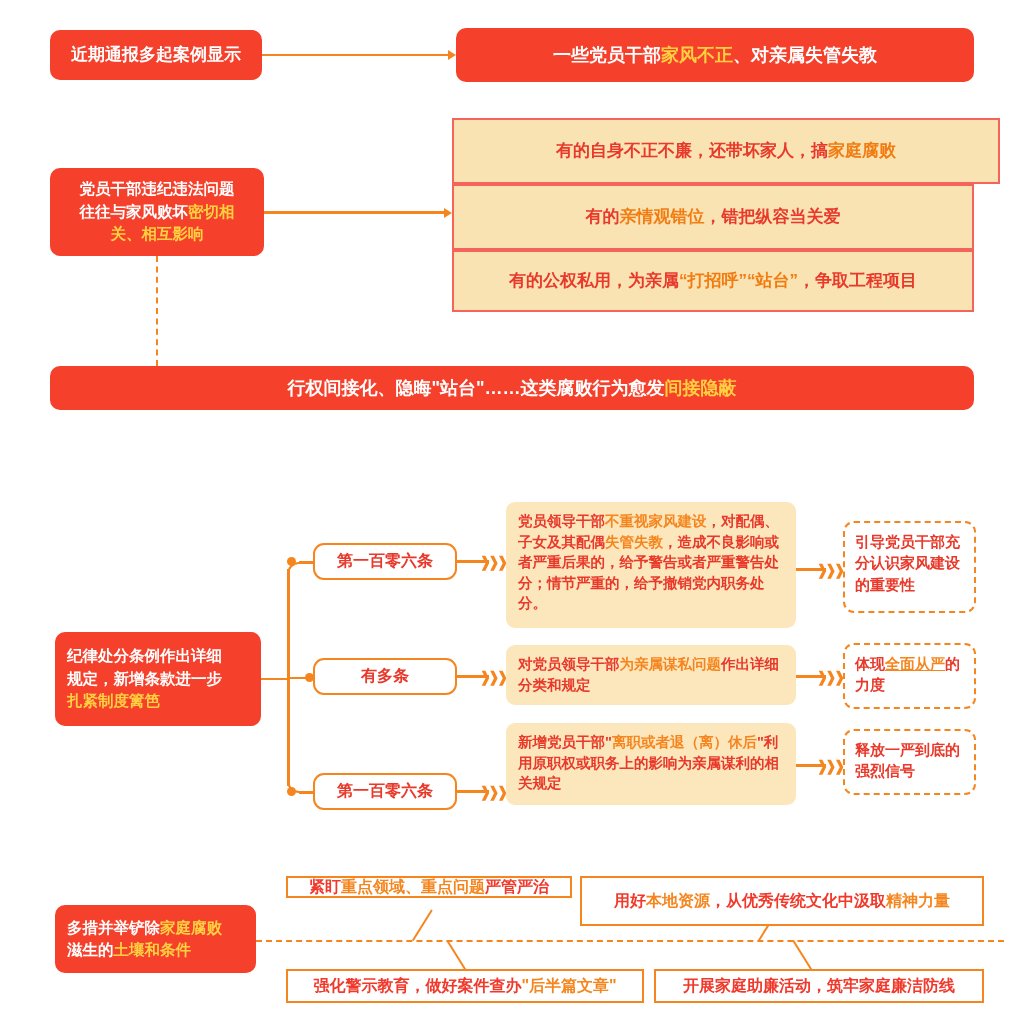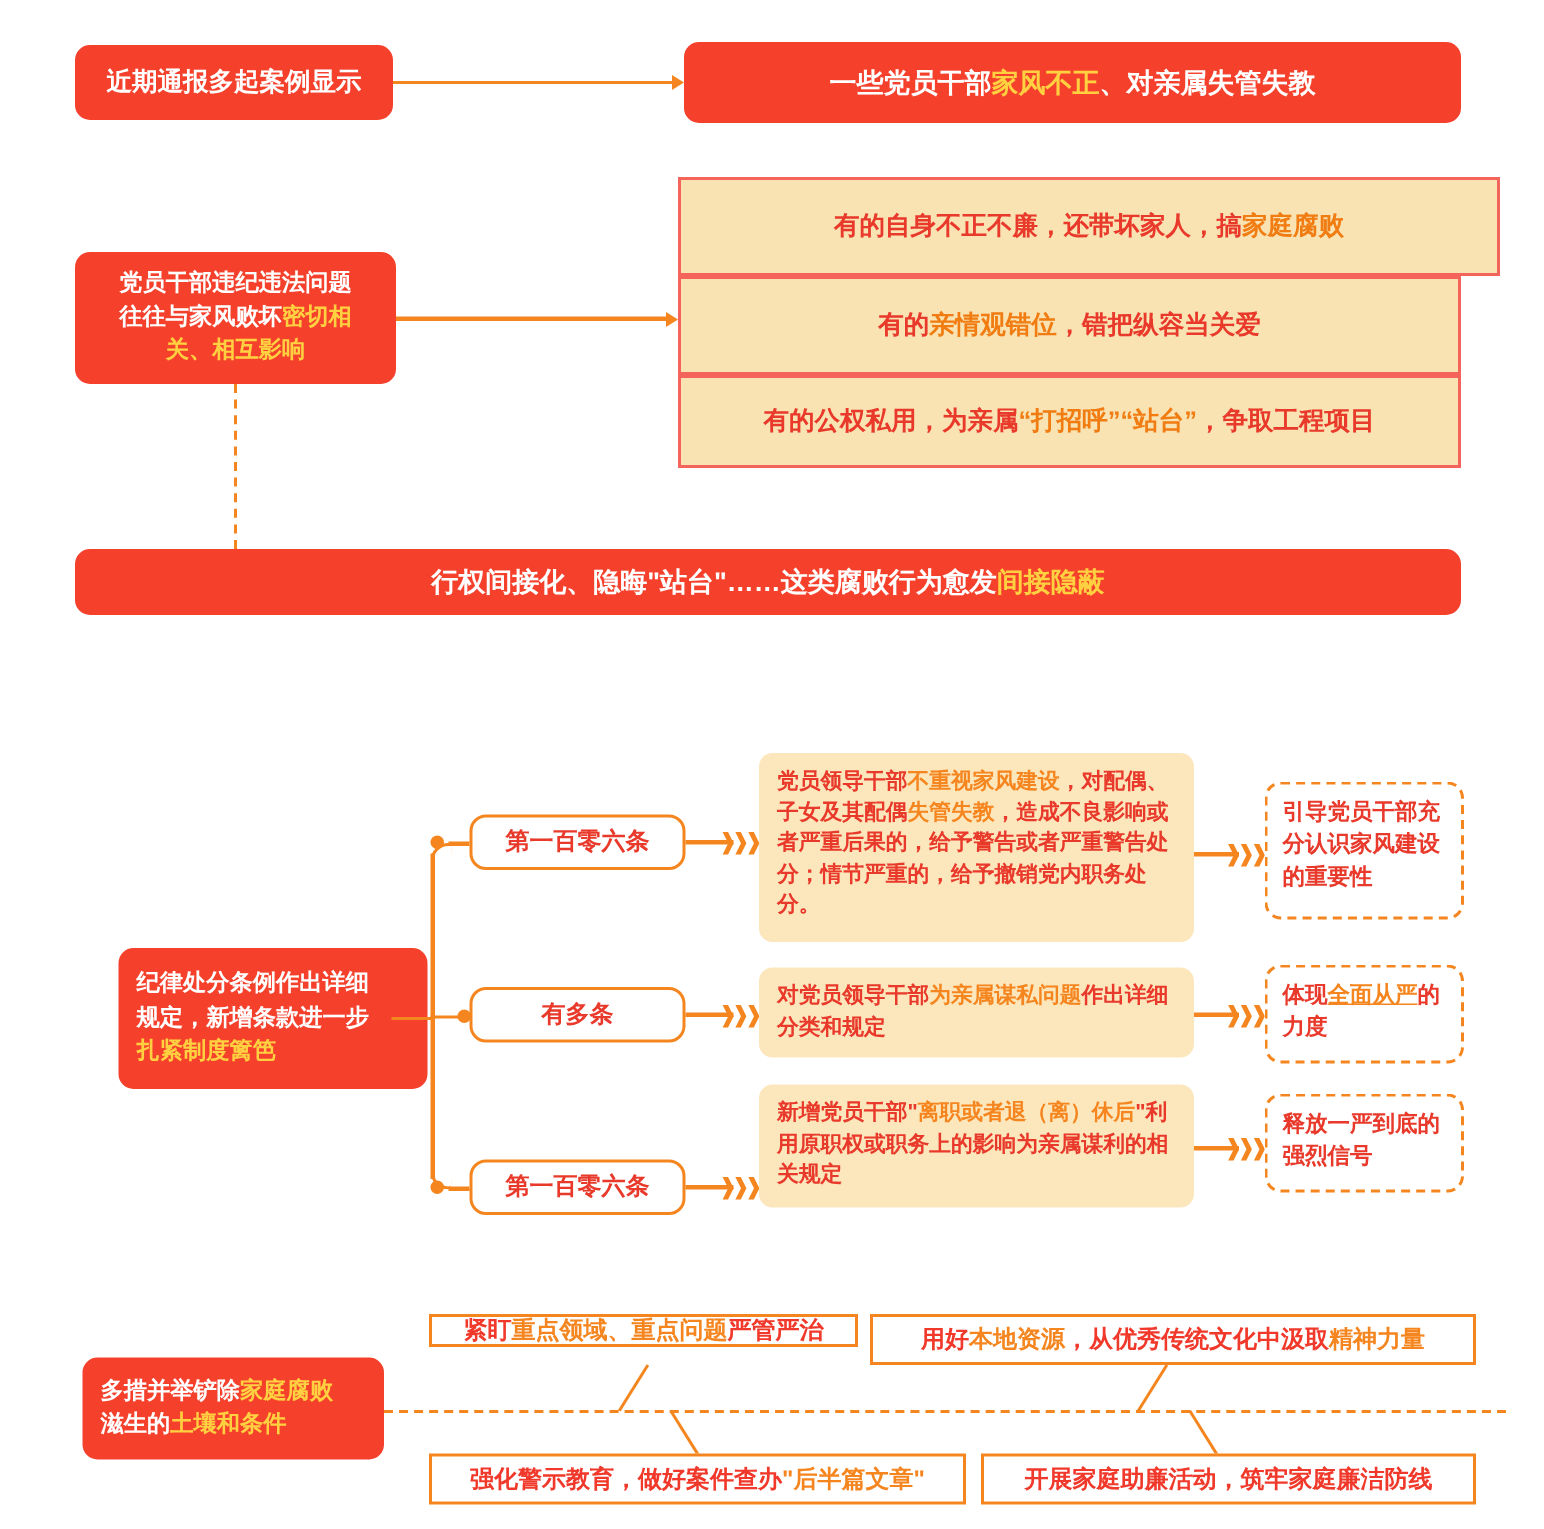--- a/index.html
+++ b/index.html
@@ -159,21 +159,21 @@
   </div>
 
   <div class="vdash" style="left:156px;top:256px;height:110px;"></div>
 
   <div class="redbar" style="left:50px;top:366px;width:924px;height:44px;font-size:18px;">
     <span>
       <span>行权间接化、隐晦"站台"……这类腐败行为愈发</span><span class="hl">间接隐蔽</span>
     </span>
   </div>
 
-  <div class="redbox" style="left:55px;top:632px;width:206px;height:94px;font-size:15.5px;justify-content:flex-start;text-align:left;padding-left:12px;margin-left:24px;">
+  <div class="redbox" style="left:55px;top:632px;width:206px;height:94px;font-size:15.5px;justify-content:flex-start;text-align:left;padding-left:12px;">
     <span>
       <span>纪律处分条例作出详细</span><br>
       <span>规定，新增条款进一步</span><br>
       <span class="hl">扎紧制度篱笆</span>
     </span>
   </div>
 
   <div class="hline" style="left:261px;top:677.5px;width:28px;"></div>
   <div class="vline" style="left:287px;top:569px;height:217px;"></div>
 
@@ -257,21 +257,21 @@
   <div class="diag" style="left:412px;top:940px;width:36px;transform:rotate(-58deg);"></div>
   <div class="diag" style="left:448px;top:940px;width:36px;transform:rotate(58deg);"></div>
   <div class="diag" style="left:758px;top:940px;width:36px;transform:rotate(-58deg);"></div>
   <div class="diag" style="left:794px;top:940px;width:36px;transform:rotate(58deg);"></div>
 
   <div class="rectbox" style="left:286px;top:876px;width:286px;height:22px;font-size:16px;">
     <span>
       <span>紧盯</span><span class="o">重点领域、重点问题</span><span>严管严治</span>
     </span>
   </div>
-  <div class="rectbox" style="left:580px;top:876px;width:404px;height:34px;font-size:16px;">
+  <div class="rectbox" style="left:580px;top:876px;width:404px;height:50px;font-size:16px;">
     <span>
       <span>用好</span><span class="o">本地资源</span><span>，从优秀传统文化中汲取</span><span class="o">精神力量</span>
     </span>
   </div>
   <div class="rectbox" style="left:286px;top:969px;width:358px;height:34px;font-size:16px;">
     <span>
       <span>强化警示教育，做好案件查办</span><span class="o">"后半篇文章"</span>
     </span>
   </div>
   <div class="rectbox" style="left:654px;top:969px;width:330px;height:34px;font-size:16px;">

